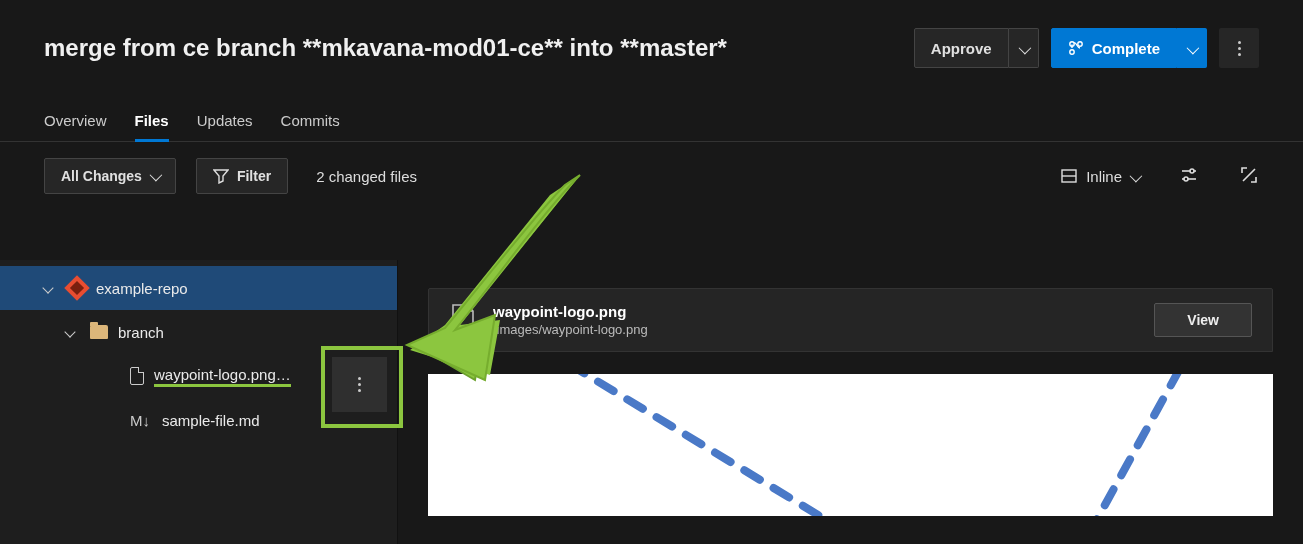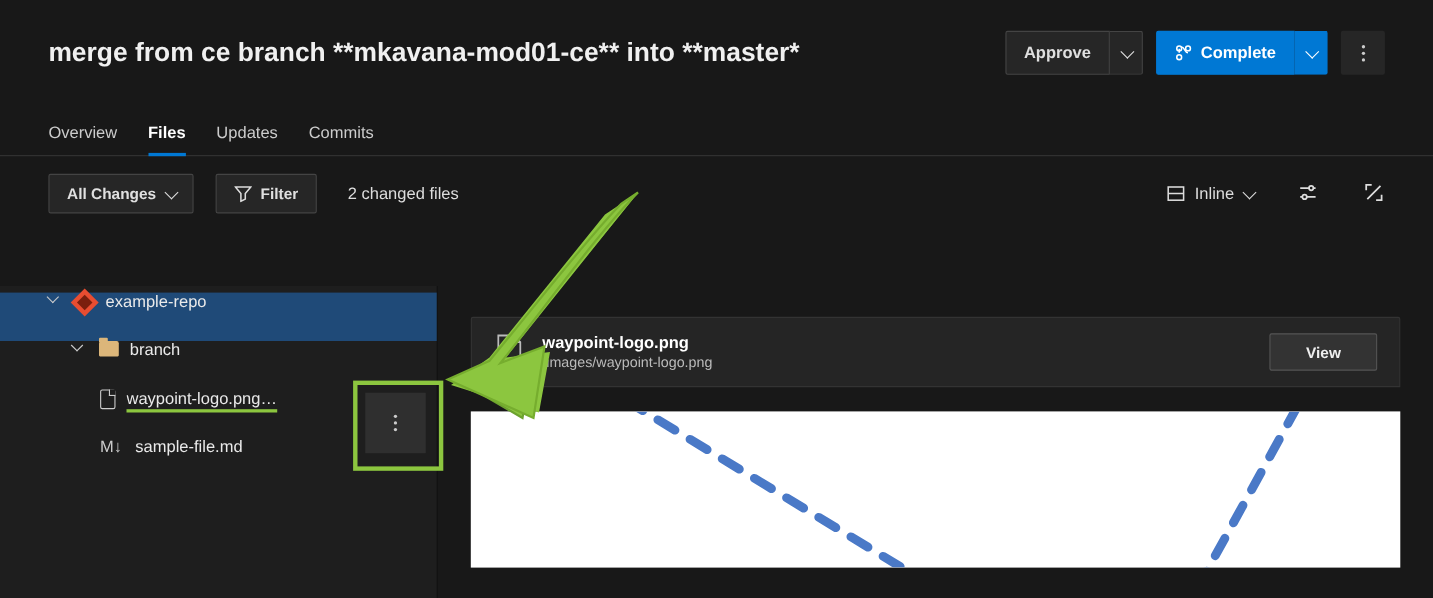--- a/index.html
+++ b/index.html
@@ -122,30 +122,30 @@
     top: 260px; left: 0; right: 0; bottom: 0;
   }
   .tree {
     width: 398px;
     background: #1e1e1e;
     border-right: 1px solid #111;
     padding: 6px 0;
   }
   .tree-row {
     display: flex;
-    align-items: flex-start;
+    align-items: center;
     height: 44px;
     padding: 0 18px;
     gap: 10px;
     cursor: pointer;
     position: relative;
   }
   .tree-row.selected { background: #1f4a78; }
   .tree-row.indent1 { padding-left: 66px; }
-  .tree-row.indent2 { padding-left: 67px; }
+  .tree-row.indent2 { padding-left: 106px; }
   .chev { width: 14px; display: inline-flex; align-items: center; color: #ccc;}
   .chev::before {
     content: "";
     display: block;
     width: 7px; height: 7px;
     border-right: 1.6px solid currentColor;
     border-bottom: 1.6px solid currentColor;
     transform: rotate(45deg);
   }
   .repo-icon {

